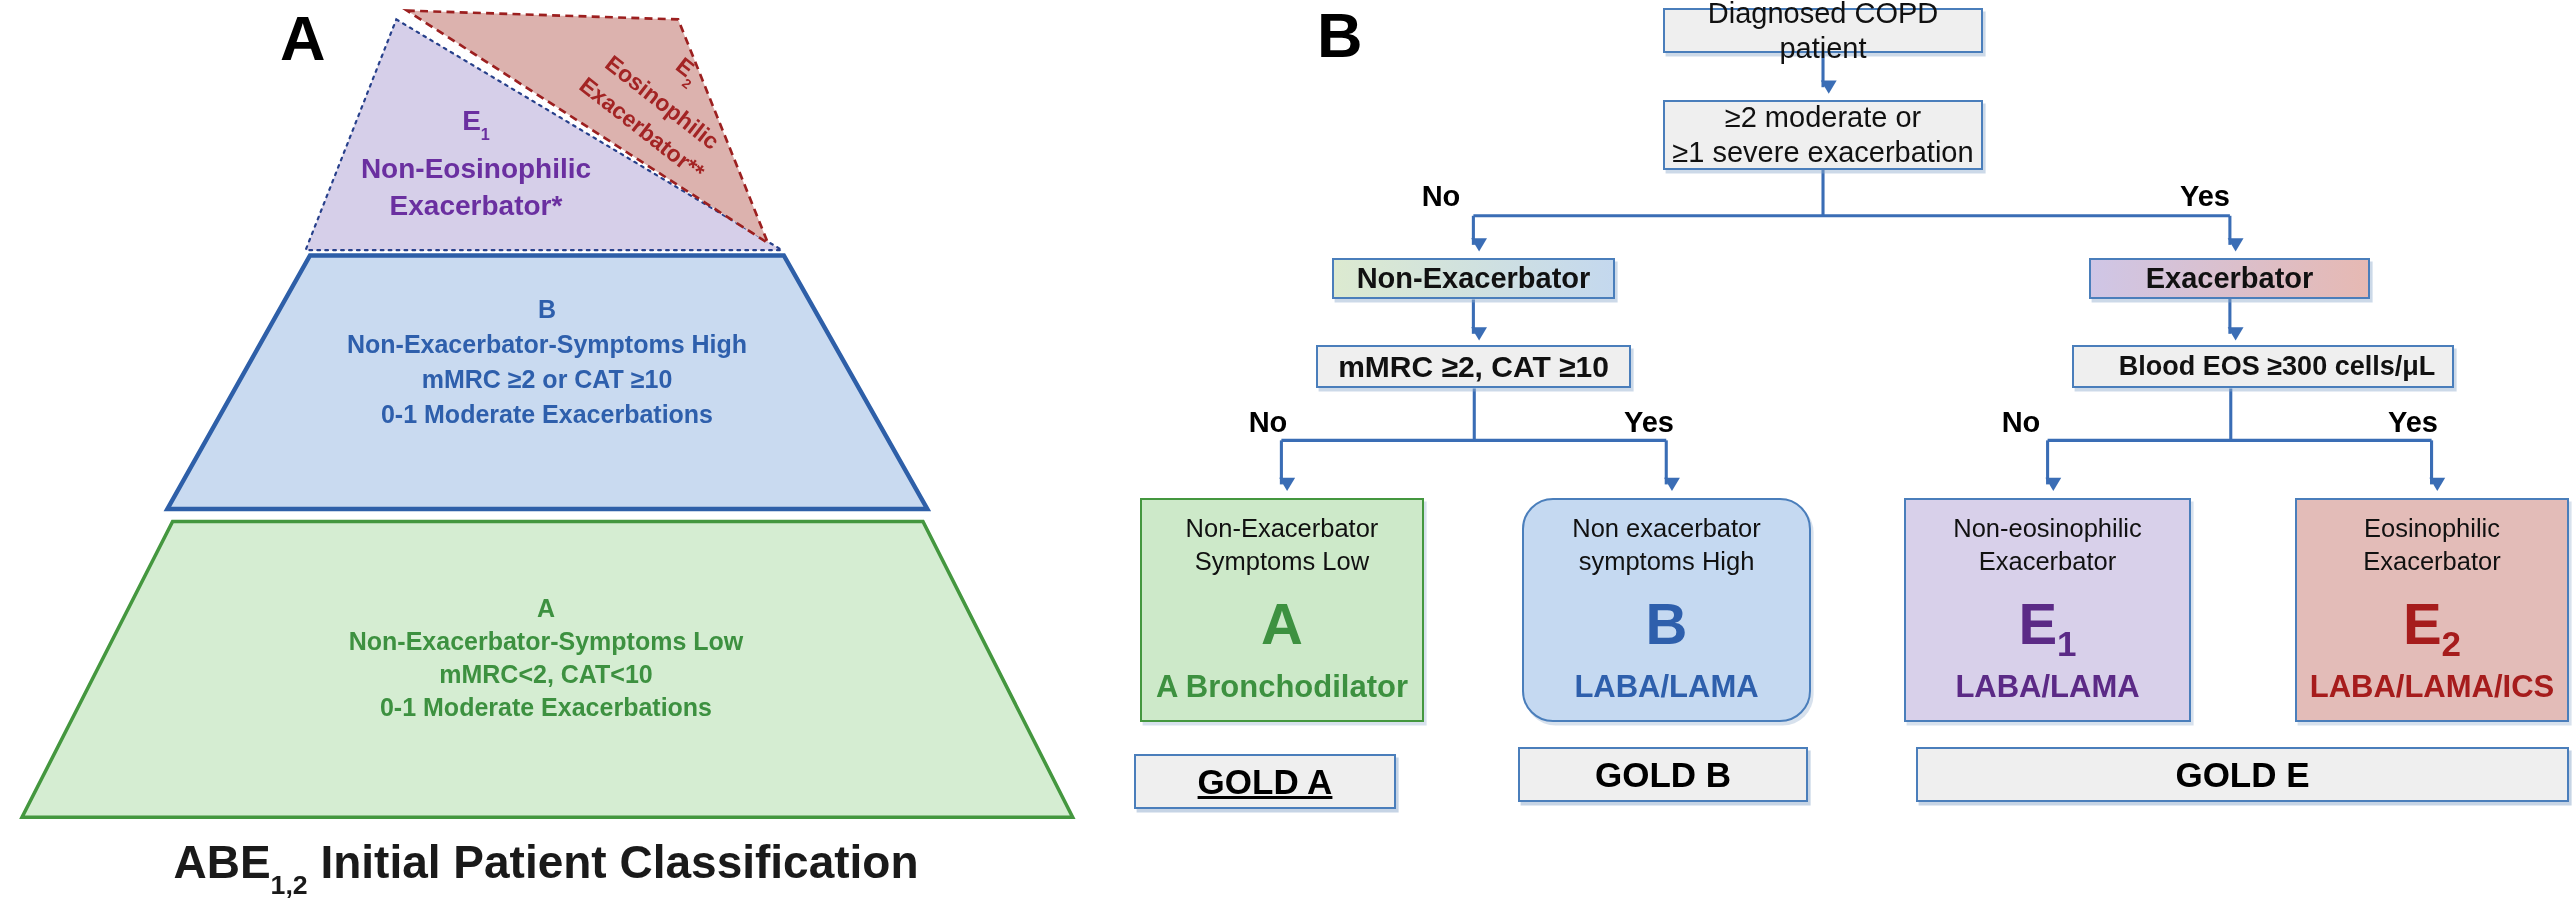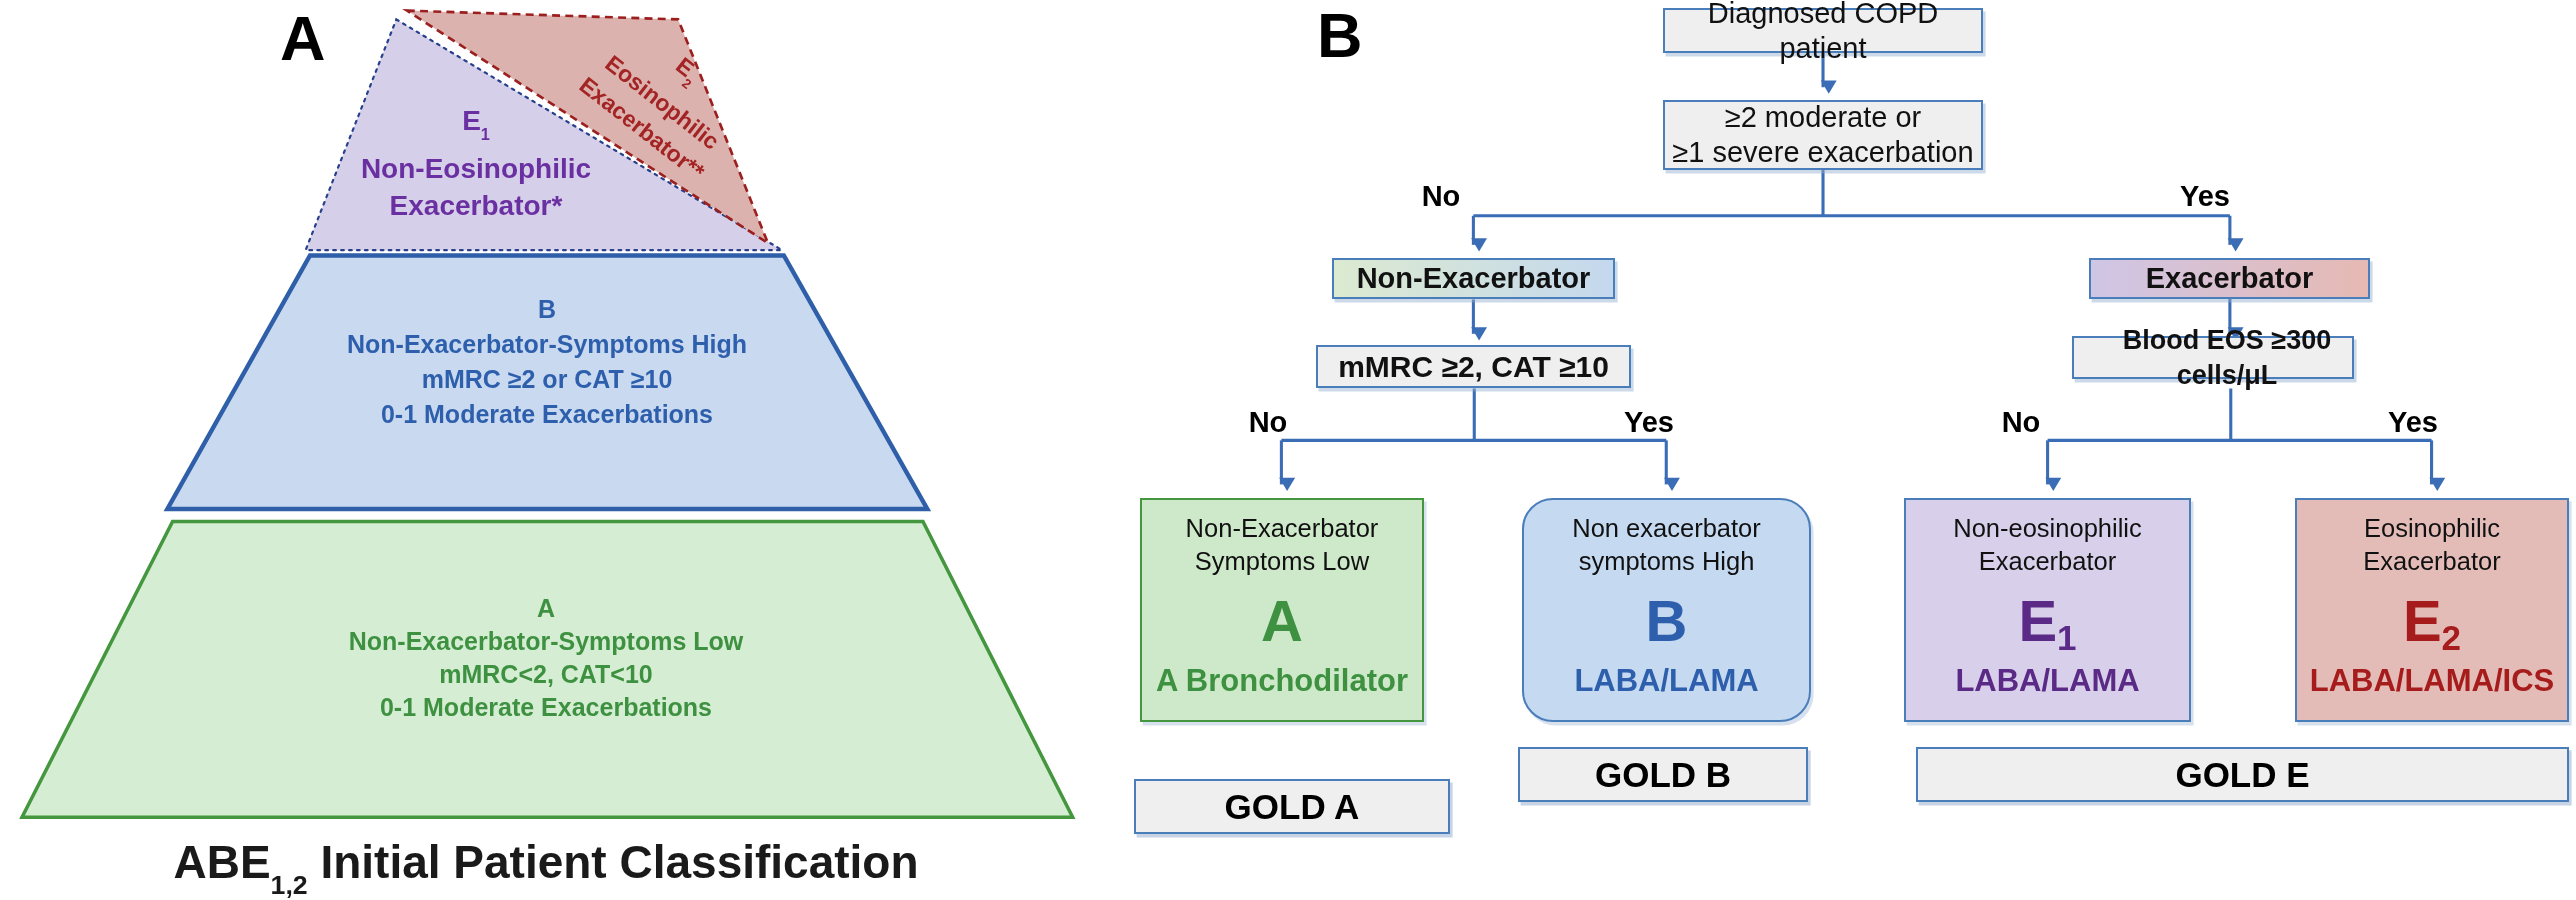--- a/index.html
+++ b/index.html
@@ -28,21 +28,21 @@
   .grad-green-blue{background:linear-gradient(90deg,#dcead0,#c4d8ee);}
   .grad-purple-rose{background:linear-gradient(90deg,#cfc6e6,#e6b9b3);}
   .branch-label{position:absolute;z-index:3;transform:translate(-50%,-50%);
                 font-weight:bold;font-size:29px;color:#000;}
   
   .outcome{position:absolute;z-index:2;box-sizing:border-box;display:flex;flex-direction:column;
            align-items:center;border:2.6px solid #4a7ebb;box-shadow:2.6px 3.5px 0 rgba(141,170,203,0.35);}
   .outcome .title{margin-top:12.3px;font-size:25.5px;line-height:33px;text-align:center;color:#111;}
   .outcome .letter{flex:1;display:flex;align-items:center;font-weight:bold;font-size:58px;}
   .outcome .letter .big-sub{font-size:35px;align-self:flex-end;margin-bottom:5.3px;font-weight:bold;}
-  .outcome .drug{margin-bottom:21px;font-size:31px;font-weight:bold;}
+  .outcome .drug{margin-bottom:15px;font-size:31px;font-weight:bold;}
   .oc-a{background:#cde9c9;border-color:#44973f;}
   .oc-a .letter,.oc-a .drug{color:#3d9140;}
   .oc-b{background:#c5d9f1;}
   .oc-b .letter,.oc-b .drug{color:#2e5fac;}
   .oc-e1{background:#d8d0ea;}
   .oc-e1 .letter,.oc-e1 .drug{color:#5b2a86;}
   .oc-e2{background:#e3bcb8;}
   .oc-e2 .letter,.oc-e2 .drug{color:#a61c1c;}
   .gold{position:absolute;z-index:2;box-sizing:border-box;display:flex;align-items:center;
         justify-content:center;border:2.6px solid #4a7ebb;background:#efefef;
@@ -137,21 +137,21 @@
   </div>
 
   <div class="fbox grad-purple-rose" style="left:2089px;top:258px;width:281px;height:41px;">
     <div class="l1 bold">Exacerbator</div>
   </div>
 
   <div class="fbox" style="left:1316px;top:345px;width:315px;height:43px;">
     <div class="l1 bold" style="font-size:30px;">mMRC ≥2, CAT ≥10</div>
   </div>
 
-  <div class="fbox" style="left:2072px;top:336px;width:282px;height:43px;padding-left:28px;">
+  <div class="fbox" style="left:2072px;top:345px;width:382px;height:43px;padding-left:28px;">
     <div class="l1 bold" style="font-size:27px;">Blood EOS ≥300 cells/μL</div>
   </div>
 
   <div class="branch-label" style="left:1268px;top:422px;">No</div>
   <div class="branch-label" style="left:1649px;top:422px;">Yes</div>
   <div class="branch-label" style="left:2021px;top:422px;">No</div>
   <div class="branch-label" style="left:2413px;top:422px;">Yes</div>
 
   <div class="outcome oc-a" style="left:1140px;top:498px;width:284px;height:224px;">
     <div class="title">
@@ -192,18 +192,18 @@
       <div>Eosinophilic</div>
       <div>Exacerbator</div>
     </div>
     <div class="letter">
       <span>E</span>
         <span class="big-sub">2</span>
     </div>
     <div class="drug">LABA/LAMA/ICS</div>
   </div>
 
-  <div class="gold" style="left:1134px;top:779px;width:316px;height:55px;">GOLD A</div>
+  <div class="gold" style="left:1134px;top:754px;width:262px;height:55px;text-decoration:underline;">GOLD A</div>
   <div class="gold" style="left:1518px;top:747px;width:290px;height:55px;">GOLD B</div>
   <div class="gold" style="left:1916px;top:747px;width:653px;height:55px;">GOLD E</div>
 
 </div>
 
 
 </body></html>

